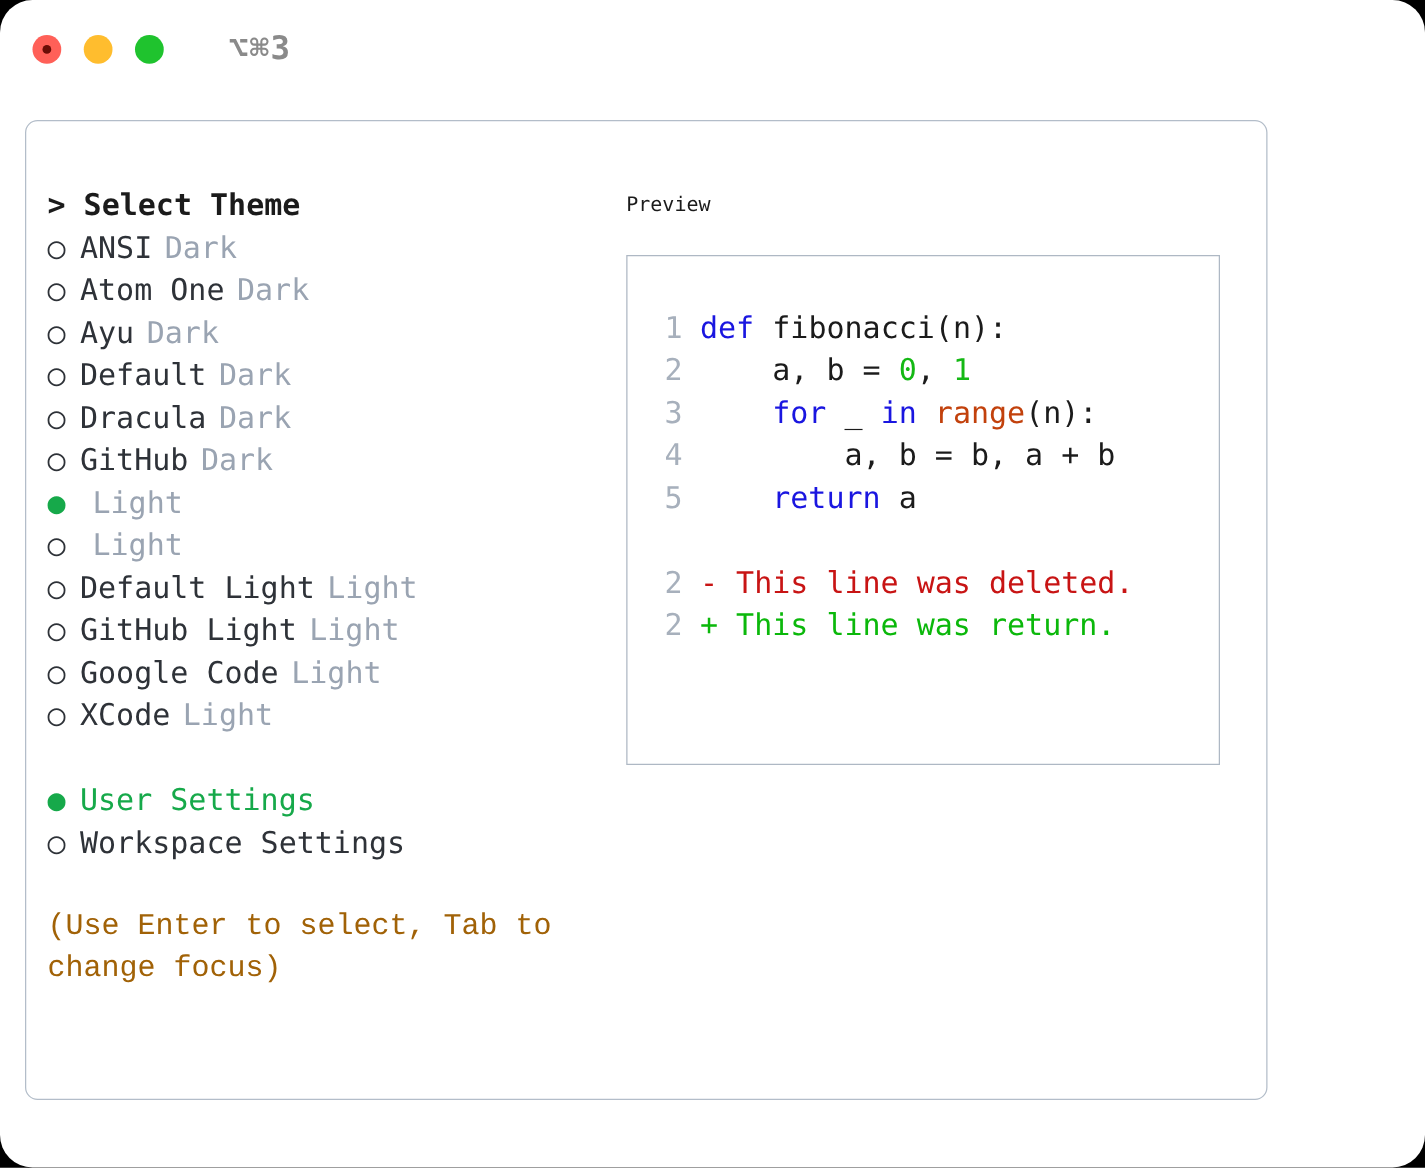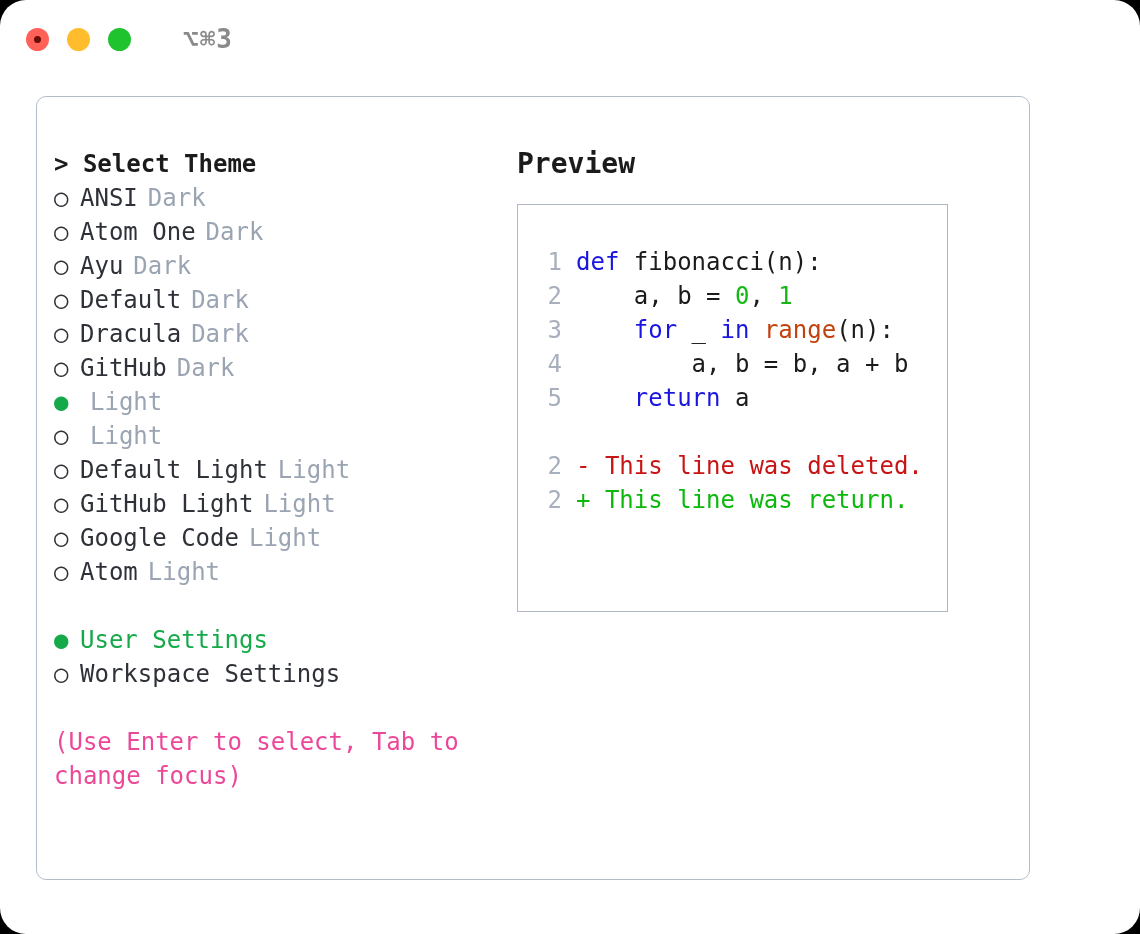--- a/index.html
+++ b/index.html
@@ -65,21 +65,21 @@
     font-size: 26px;
     font-weight: bold;
     color: #8a8a8a;
     letter-spacing: 1px;
     white-space: pre;
   }
 
   
   .panel {
     position: absolute;
-    left: 36px;
+    left: 20px;
     top: 96px;
     width: 994px;
     height: 784px;
     border: 1.6px solid #b3bdc9;
     border-radius: 10px;
     box-sizing: border-box;
   }
 
   .cols {
     position: absolute;
@@ -141,34 +141,35 @@
     line-height: 34px;
     color: #1b1b1b;
     white-space: pre;
     padding-left: 26px;
   }
 
   .hint {
     margin-top: 34px;
     font-size: 24px;
     line-height: 34px;
-    color: #ec4899;
+    color: #a16207;
     width: 420px;
+    font-family: Liberation Mono, monospace;
   }
 
   
   .preview-title {
-    font-size: 28px;
-    font-weight: bold;
+    font-size: 16px;
+    font-weight: normal;
     color: #1b1b1b;
     line-height: 34px;
   }
   .code-box {
     margin-top: 23px;
-    width: 431px;
+    width: 475px;
     height: 408px;
     border: 1.6px solid #aeb8c4;
     box-sizing: border-box;
     background: #ffffff;
     padding: 40px 0 16px 0;
   }
   .code-line {
     font-size: 24px;
     line-height: 34px;
     white-space: pre;
@@ -217,21 +218,21 @@
             <div class="opt"><span class="marker">○</span><span class="opt-label">Atom One</span><span class="opt-tag">Dark</span></div>
             <div class="opt"><span class="marker">○</span><span class="opt-label">Ayu</span><span class="opt-tag">Dark</span></div>
             <div class="opt"><span class="marker">○</span><span class="opt-label">Default</span><span class="opt-tag">Dark</span></div>
             <div class="opt"><span class="marker">○</span><span class="opt-label">Dracula</span><span class="opt-tag">Dark</span></div>
             <div class="opt"><span class="marker">○</span><span class="opt-label">GitHub</span><span class="opt-tag">Dark</span></div>
             <div class="opt selected"><span class="marker">●</span><span class="opt-tag">Light</span></div>
             <div class="opt"><span class="marker">○</span><span class="opt-tag">Light</span></div>
             <div class="opt"><span class="marker">○</span><span class="opt-label">Default Light</span><span class="opt-tag">Light</span></div>
             <div class="opt"><span class="marker">○</span><span class="opt-label">GitHub Light</span><span class="opt-tag">Light</span></div>
             <div class="opt"><span class="marker">○</span><span class="opt-label">Google Code</span><span class="opt-tag">Light</span></div>
-            <div class="opt"><span class="marker">○</span><span class="opt-label">Atom</span><span class="opt-tag">Light</span></div>
+            <div class="opt"><span class="marker">○</span><span class="opt-label">XCode</span><span class="opt-tag">Light</span></div>
           </div>
 
         <div class="section-gap"></div>
 
         <div id="apply-list">
             <div class="opt selected"><span class="marker">●</span><span class="opt-label">User Settings</span></div>
             <div class="opt"><span class="marker">○</span><span class="opt-label">Workspace Settings</span></div>
           </div>
 
         <div class="hint">(Use Enter to select, Tab to change focus)</div>

